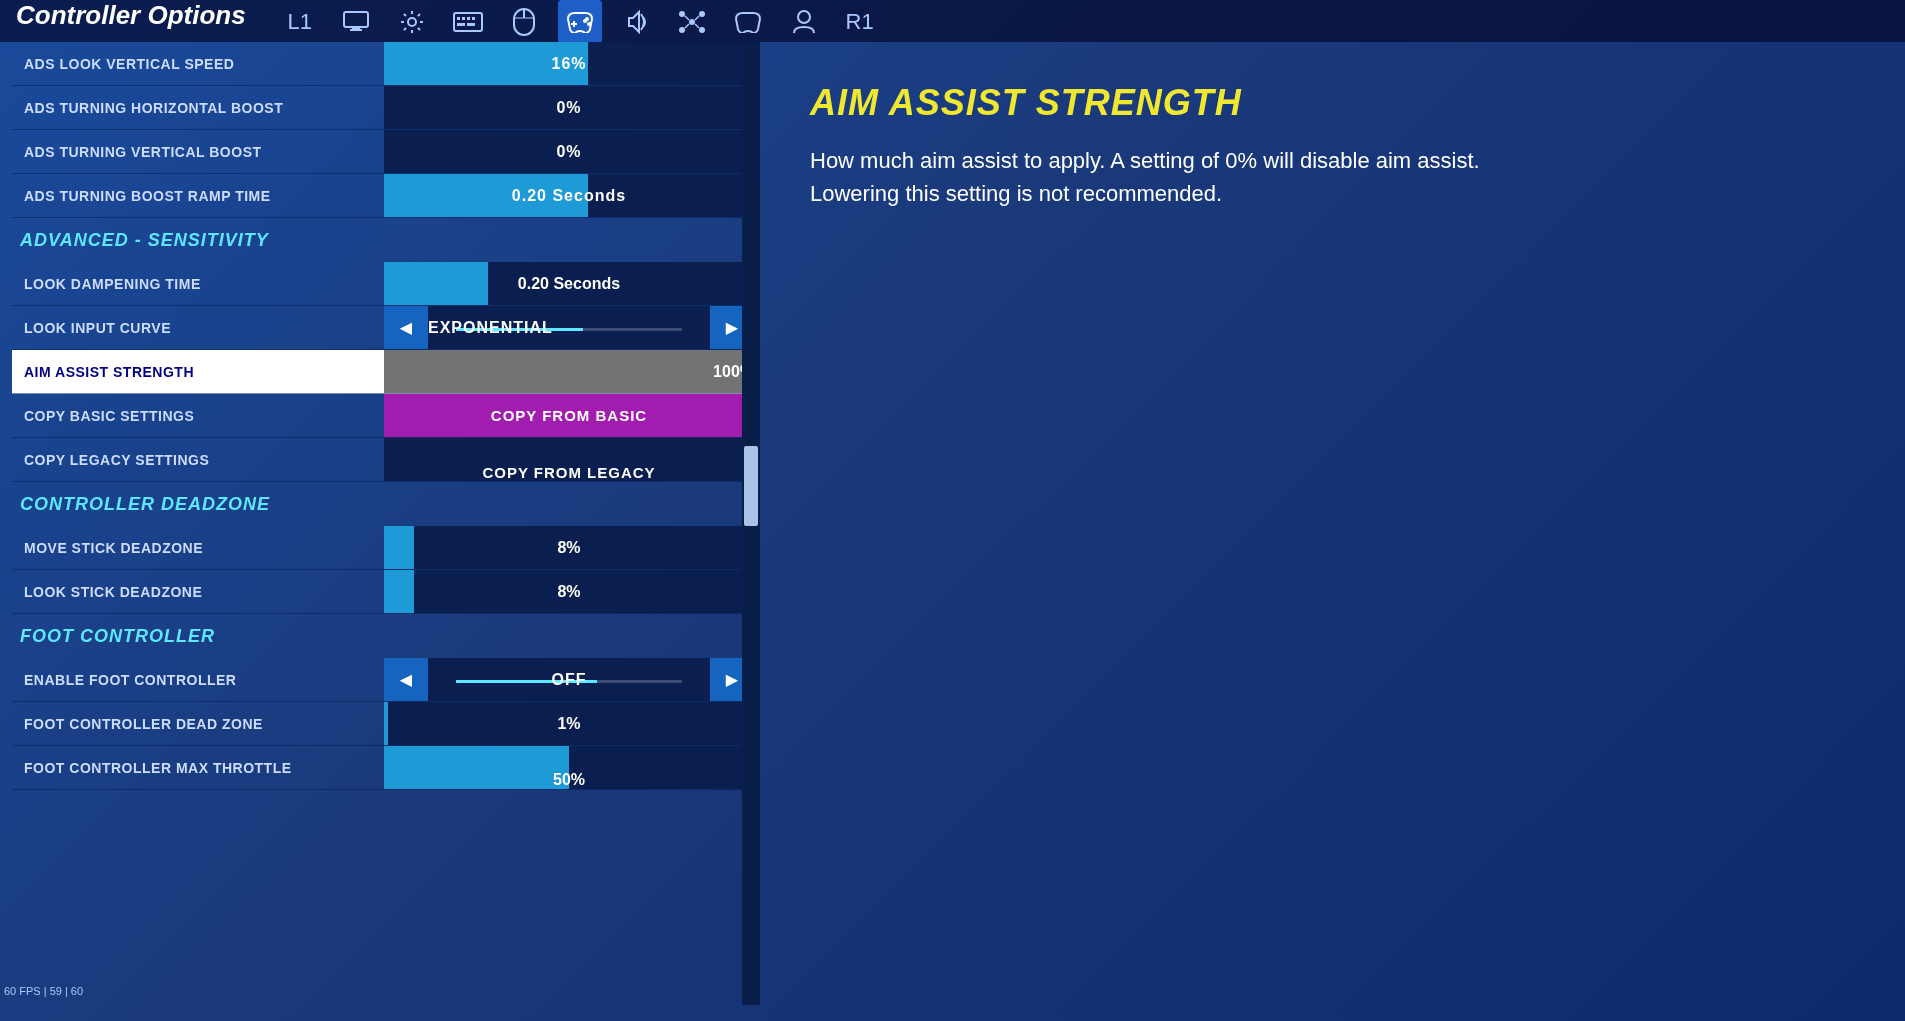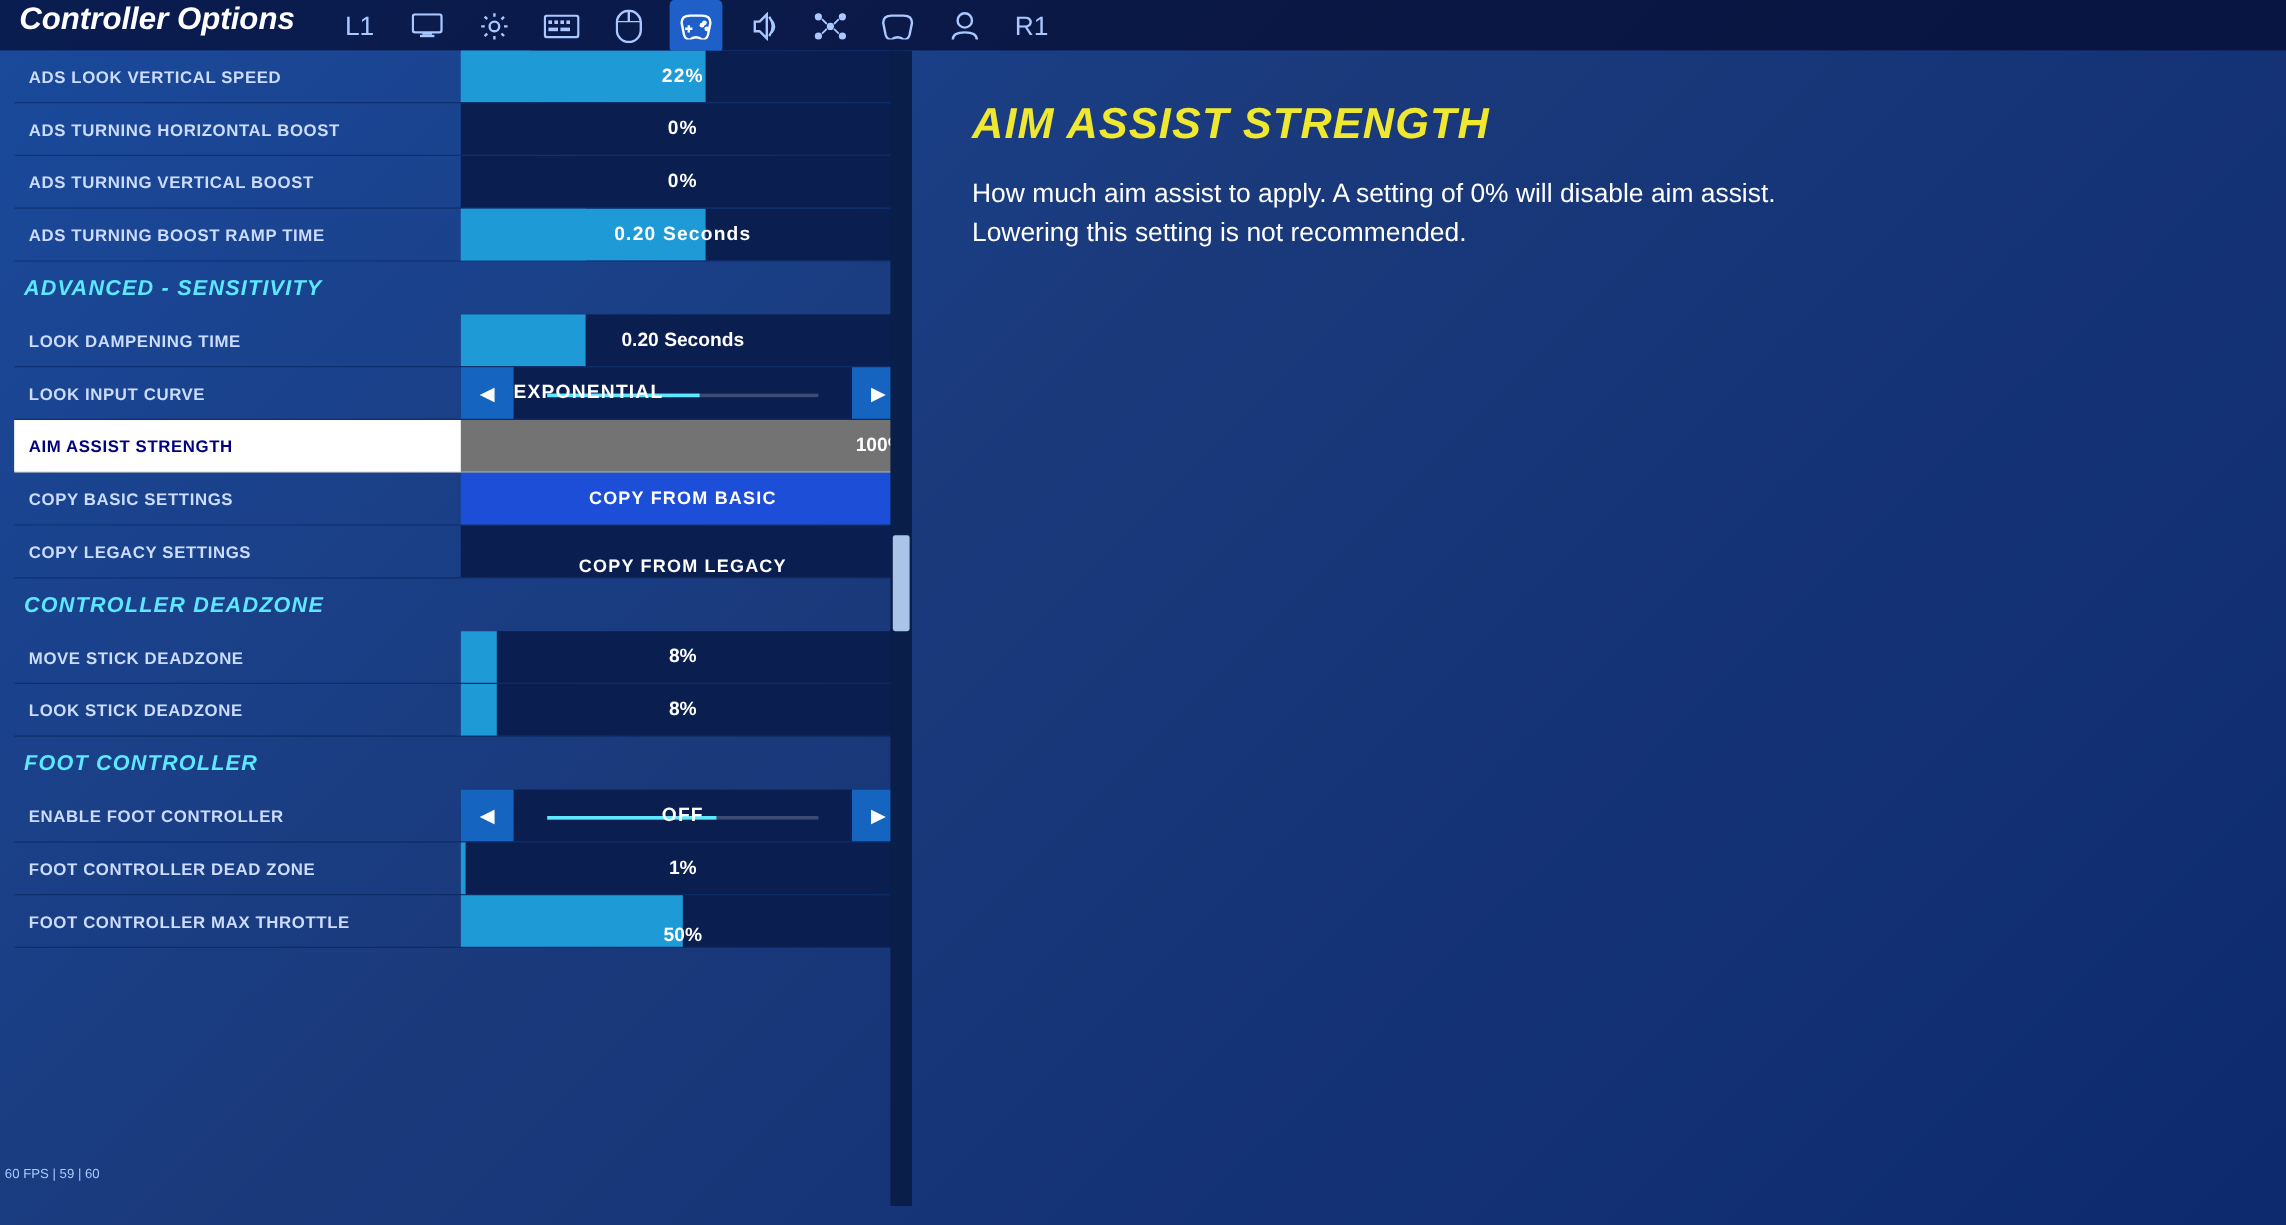--- a/index.html
+++ b/index.html
@@ -182,21 +182,21 @@
       font-size: 22px;
       font-weight: 400;
       color: white;
       line-height: 1.5;
       max-width: 700px;
     }
 
     
     .fps-counter {
       position: absolute;
-      bottom: 20px;
+      bottom: 8px;
       left: 4px;
       font-size: 11px;
       color: #aac8ff;
     }
   </style>
 </head>
 <body>
 
 <div class="top-bar">
   <span class="top-bar-title">Controller Options</span>
@@ -279,21 +279,21 @@
 
 <div class="main-layout">
 
   <div class="left-panel" style="position:relative;">
     <div class="settings-container">
 
       <div class="setting-row">
         <div class="setting-label">ADS LOOK VERTICAL SPEED</div>
         <div class="setting-value has-slider" style="flex:1; background:#0a1e50; position:relative; height:100%; display:flex; align-items:center; justify-content:center;">
           <div style="position:absolute; left:0; top:0; width:16%; height:100%; background:#1e9ad6; z-index:0;"></div>
-          <span style="position:relative;z-index:1; font-size:16px; font-weight:700;">22%</span>
+          <span style="position:relative;z-index:1; font-size:16px; font-weight:700;">16%</span>
         </div>
       </div>
 
       <div class="setting-row">
         <div class="setting-label">ADS TURNING HORIZONTAL BOOST</div>
         <div class="setting-value" style="flex:1; background:#0a1e50; height:100%; display:flex; align-items:center; justify-content:center;">
           <span style="font-size:16px; font-weight:700;">0%</span>
         </div>
       </div>
 
@@ -339,21 +339,21 @@
 
       <div class="setting-row" style="background:white;">
         <div class="setting-label selected" style="color:#000080; background:white; font-weight:900; width:372px; padding:0 12px; height:100%; display:flex; align-items:center;">AIM ASSIST STRENGTH</div>
         <div style="flex:1; background:#737373; height:100%; display:flex; align-items:center; justify-content:flex-end;">
           <span style="font-size:16px; font-weight:700; color:white;">100%</span>
         </div>
       </div>
 
       <div class="setting-row">
         <div class="setting-label">COPY BASIC SETTINGS</div>
-        <div style="flex:1; background:#1d4ed8; height:100%; display:flex; align-items:center; justify-content:center;">
+        <div style="flex:1; background:#a21caf; height:100%; display:flex; align-items:center; justify-content:center;">
           <span style="font-size:15px; font-weight:700; color:white; letter-spacing:1px;">COPY FROM BASIC</span>
         </div>
       </div>
 
       <div class="setting-row">
         <div class="setting-label">COPY LEGACY SETTINGS</div>
         <div style="flex:1; background:#0a1e50; height:100%; display:flex; align-items:flex-end; justify-content:center;">
           <span style="font-size:15px; font-weight:700; color:white; letter-spacing:1px;">COPY FROM LEGACY</span>
         </div>
       </div>

